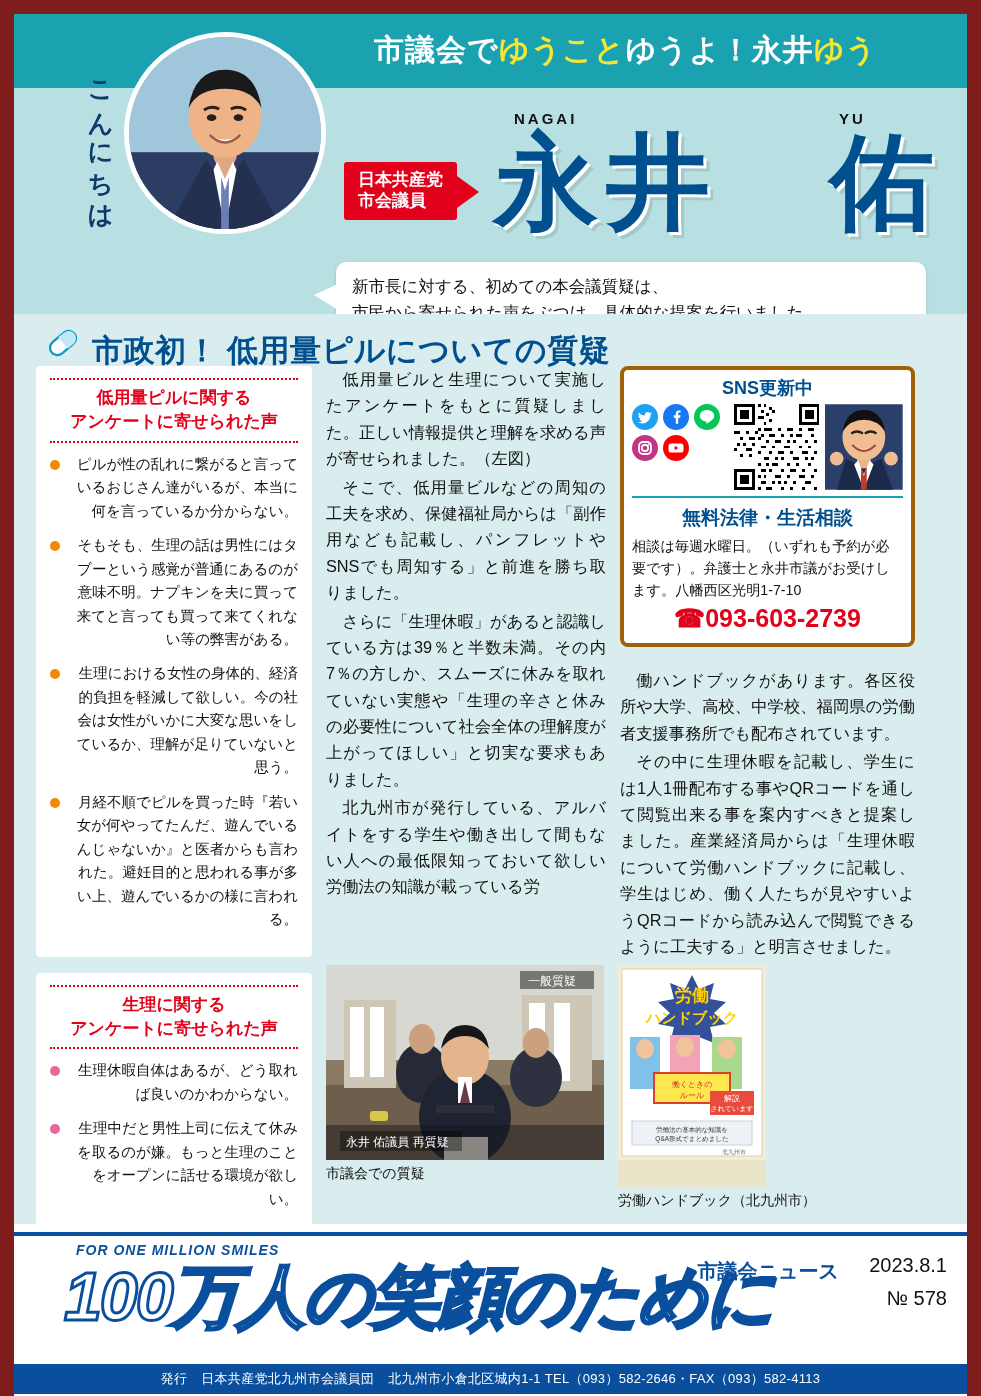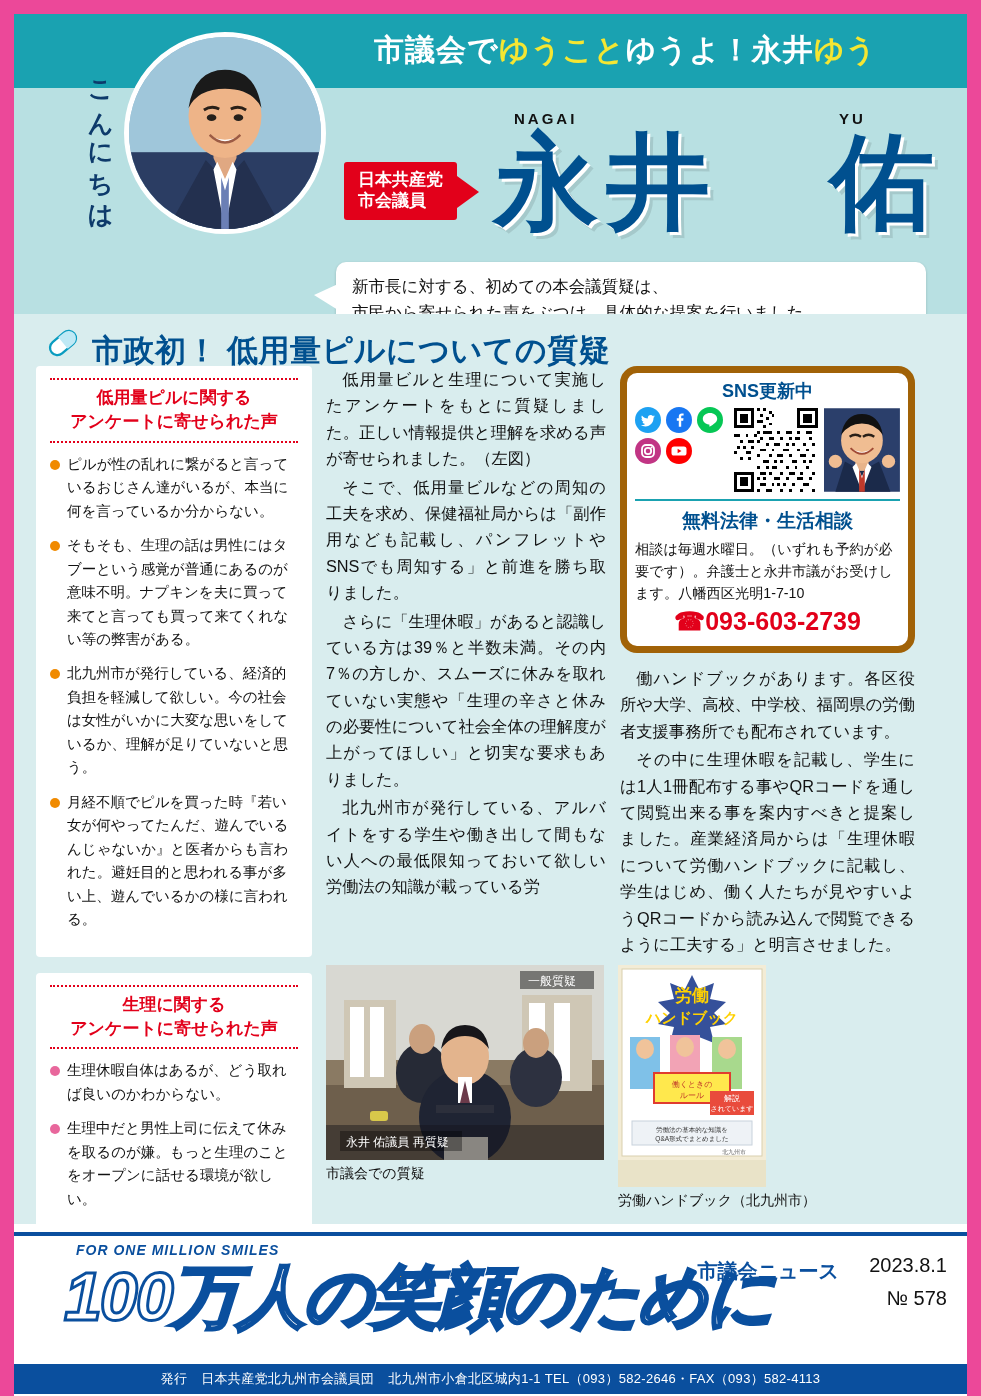--- a/index.html
+++ b/index.html
@@ -5,21 +5,21 @@
   * { box-sizing: border-box; margin: 0; padding: 0; }
   body {
     width: 981px; height: 1396px;
     font-family: "Liberation Sans", sans-serif;
     background: #ffffff;
     position: relative;
     overflow: hidden;
   }
   .page {
     position: absolute; inset: 0;
-    background: #ec4899;
+    background: #7f1d1d;
     padding: 14px 14px 10px 14px;
   }
   .sheet {
     position: relative;
     width: 953px; height: 1368px;
     background: #ffffff;
   }
 
   
   .header {
@@ -140,21 +140,21 @@
     margin-bottom: 16px;
   }
   .qbox-title {
     color: #e2001a; font-weight: bold; font-size: 17px;
     text-align: center; line-height: 1.4;
     border-top: 2px dotted #e2001a;
     border-bottom: 2px dotted #e2001a;
     padding: 6px 0 7px 0;
     margin-bottom: 10px;
   }
-  .qbox ul { list-style: none; }
+  .qbox ul { list-style: none; text-align: right; }
   .qbox li {
     position: relative;
     padding-left: 17px;
     font-size: 14.5px; line-height: 1.62;
     color: #111;
     margin-bottom: 11px;
   }
   .qbox li::before {
     content: "";
     position: absolute; left: 0; top: 7px;
@@ -168,24 +168,24 @@
     line-height: 1.62;
     color: #111;
     text-align: justify;
     text-indent: 1em;
     margin-bottom: 2px;
   }
 
   
   .sns-box {
     background: #ffffff;
-    border: 7px solid #a16207;
-    border-radius: 17px;
+    border: 4px solid #a16207;
+    border-radius: 8px;
     padding: 6px 8px 10px 8px;
-    margin-bottom: 12px;
+    margin-bottom: 20px;
     position: relative;
   }
   .sns-title {
     text-align: center; color: #00508f;
     font-weight: bold; font-size: 18px;
     margin-bottom: 4px;
   }
   .sns-row { display: flex; align-items: flex-start; gap: 6px; }
   .sns-icons { width: 96px; }
   .sns-icons .line1, .sns-icons .line2 { display:flex; gap:5px; margin-bottom:5px; }
@@ -307,21 +307,21 @@
 
     <div class="cols">
 
       <div class="col-left">
         <div class="qbox">
           <div class="qbox-title" style="white-space:pre-line">低用量ピルに関する
 アンケートに寄せられた声</div>
           <ul>
             <li>ピルが性の乱れに繋がると言っているおじさん達がいるが、本当に何を言っているか分からない。</li>
             <li>そもそも、生理の話は男性にはタブーという感覚が普通にあるのが意味不明。ナプキンを夫に買って来てと言っても買って来てくれない等の弊害がある。</li>
-            <li>北九州市が発行している、経済的負担を軽減して欲しい。今の社会は女性がいかに大変な思いをしているか、理解が足りていないと思う。</li>
+            <li>生理における女性の身体的、経済的負担を軽減して欲しい。今の社会は女性がいかに大変な思いをしているか、理解が足りていないと思う。</li>
             <li>月経不順でピルを買った時『若い女が何やってたんだ、遊んでいるんじゃないか』と医者からも言われた。避妊目的と思われる事が多い上、遊んでいるかの様に言われる。</li>
           </ul>
         </div>
         <div class="qbox pink">
           <div class="qbox-title" style="white-space:pre-line">生理に関する
 アンケートに寄せられた声</div>
           <ul>
             <li>生理休暇自体はあるが、どう取れば良いのかわからない。</li>
             <li>生理中だと男性上司に伝えて休みを取るのが嫌。もっと生理のことをオープンに話せる環境が欲しい。</li>
           </ul>

